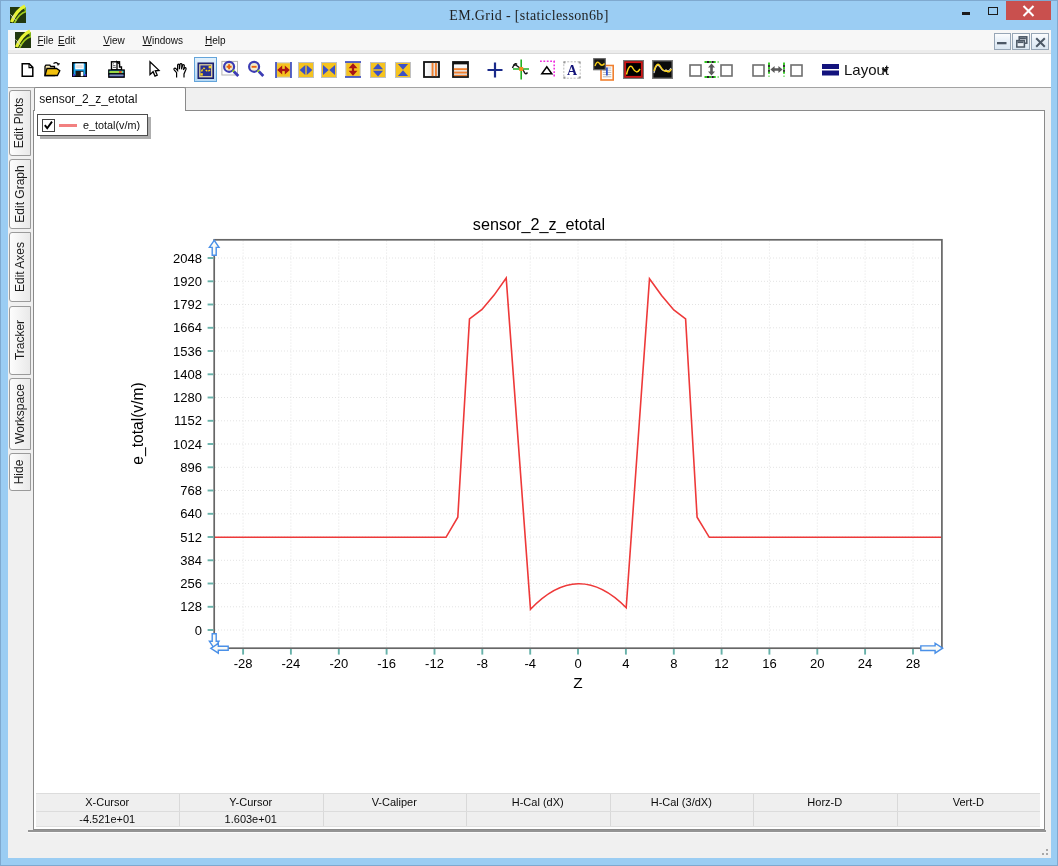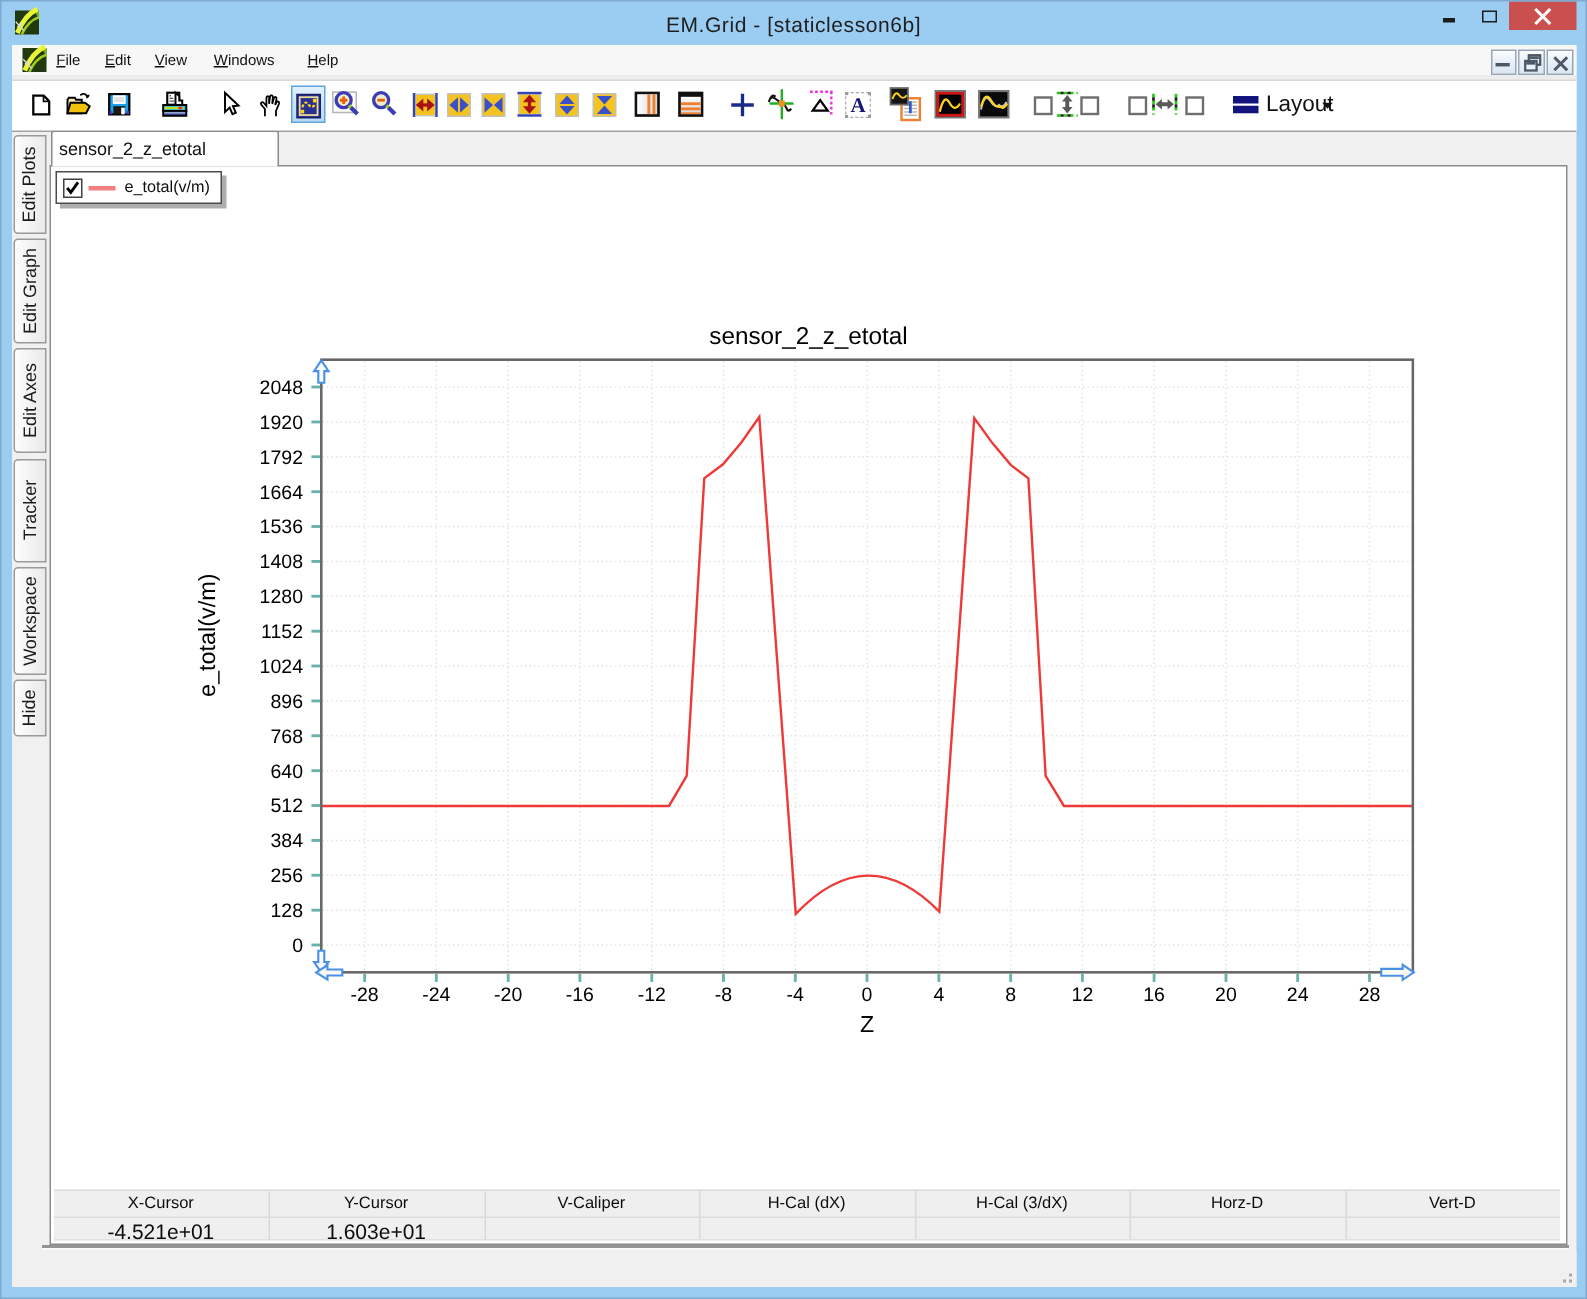--- a/index.html
+++ b/index.html
@@ -1,20 +1,20 @@
 <!DOCTYPE html>
 <html><head>
 <meta charset="utf-8">
 <style>
   * { margin:0; padding:0; box-sizing:border-box; }
   html,body { width:1058px; height:866px; overflow:hidden; }
   body { position:relative; background:#9bcdf3; font-family:"Liberation Sans",sans-serif; }
   .abs { position:absolute; }
   #outerline { left:0; top:0; width:1058px; height:866px; box-shadow: inset 0 0 0 1px #7fa9cf; z-index:50; pointer-events:none; }
-  #title { left:0; top:7.5px; width:1058px; text-align:center; font-size:14px; letter-spacing:0.38px; color:#1f1f1f; }
+  #title { left:0; top:7.5px; width:1058px; text-align:center; font-size:14px; letter-spacing:0.38px; color:#1f1f1f;font-family:Liberation Serif, serif; }
   #btnmin { left:962px; top:12.4px; width:8.4px; height:2.3px; background:#1c1c1c; }
   #btnmax { left:988.3px; top:7px; width:10px; height:7.8px; border:1.7px solid #1c1c1c; }
   #btnclose { left:1005.7px; top:1px; width:45.4px; height:19.4px; background:#c9504e; }
   #inner { left:7.5px; top:30px; width:1043px; height:827.5px; background:#f0f0f0; }
   #menubar { left:7.5px; top:30px; width:1043px; height:19.5px; background:#f7f7f7; }
   #menustrip { left:7.5px; top:49.5px; width:1043px; height:4px; background:#ececec; border-bottom:1px solid #d9d9d9; }
   #toolbar { left:7.5px; top:53.5px; width:1043px; height:34px; background:#ffffff; border-bottom:1px solid #a3a3a3; }
   .menuitem { top:32.5px; height:16px; line-height:16px; font-size:10px; color:#111; }
   .mdibtn { top:32.5px; width:17.6px; height:17px; border:1px solid #97a6b6; background:linear-gradient(#fcfdfe,#e8f0f8 45%,#dbe7f2); }
   #page { left:32.5px; top:109.5px; width:1012.5px; height:720px; background:#fff; border:1px solid #8a8a8a; }
@@ -23,21 +23,21 @@
   .vtab span { transform:rotate(-90deg); white-space:nowrap; font-size:12px; color:#1b1b1b; }
   #legend { left:37px; top:114px; width:111px; height:22px; background:#fff; border:1px solid #4c4c4c; box-shadow:3px 3px 0 rgba(125,125,125,.62); z-index:6; }
   #mdiline { left:28px; top:830.4px; width:1018px; height:1.4px; background:#949494; z-index:4; }
   #mdiline2 { left:28px; top:831.8px; width:1018px; height:1px; background:#fbfbfb; z-index:4; }
   #statusstrip { left:7.5px; top:833.5px; width:1043px; height:24px; background:#f0f0f0; }
   
   #stable { left:35.5px; top:792.5px; width:1004.5px; height:34.3px; background:#efefef; border-top:1px solid #dcdcdc; border-bottom:1px solid #e0e0e0; z-index:6; }
   #stable .sep { position:absolute; top:0; width:1px; height:100%; background:#d9d9d9; }
   #stable .mid { position:absolute; left:0; top:17.2px; width:100%; height:1px; background:#dcdcdc; }
   #stable .hd { position:absolute; top:2.5px; width:143.5px; text-align:center; font-size:11px; font-weight:normal; color:#0c0c0c; }
-  #stable .vl { position:absolute; top:19.8px; width:143.5px; text-align:center; font-size:14px; color:#0c0c0c; }
+  #stable .vl { position:absolute; top:19.8px; width:143.5px; text-align:center; font-size:11px; color:#0c0c0c; }
   svg { position:absolute; overflow:visible; }
 </style>
 </head>
 <body>
 <div class="abs" id="inner"></div>
 <div class="abs" id="title">EM.Grid - [staticlesson6b]</div>
 <div class="abs" id="btnmin"></div>
 <div class="abs" id="btnmax"></div>
 <div class="abs" id="btnclose"></div>
 <svg class="abs" style="left:1022px;top:5px" width="13" height="12" viewBox="0 0 13 12">
@@ -248,21 +248,21 @@
 </svg>
 <svg class="abs" style="left:15px;top:32px" width="16" height="16" viewBox="0 0 16 16">
   <rect width="16" height="16" fill="#22380e"></rect>
   <path d="M13,0 L16,0 L16,6 Q14,2.5 13,0 Z" fill="#7db01e"></path>
   <path d="M15,-1 Q6.5,3 1.5,15" stroke="#e8f434" stroke-width="3.2" fill="none"></path>
   <path d="M16,4.5 Q9,6.5 4.5,16" stroke="#a0cc1c" stroke-width="1.7" fill="none"></path>
   <path d="M0.5,7.5 L6,13.5 M1.5,11 L4.8,7.8" stroke="#d8dcd0" stroke-width="0.9" fill="none"></path>
 </svg>
 
 <div class="abs menuitem" style="left:37.5px"><u>F</u>ile</div>
-<div class="abs menuitem" style="left:70px"><u>E</u>dit</div>
+<div class="abs menuitem" style="left:58px"><u>E</u>dit</div>
 <div class="abs menuitem" style="left:103.2px"><u>V</u>iew</div>
 <div class="abs menuitem" style="left:142.5px"><u>W</u>indows</div>
 <div class="abs menuitem" style="left:205px"><u>H</u>elp</div>
 
 <div class="abs mdibtn" style="left:993.6px"></div>
 <div class="abs mdibtn" style="left:1012.3px"></div>
 <div class="abs mdibtn" style="left:1031px"></div>
 <svg class="abs" style="left:997px;top:41px" width="11" height="4">
     <rect y="1" width="9.5" height="2.3" fill="#4c5866"></rect>
   </svg>

